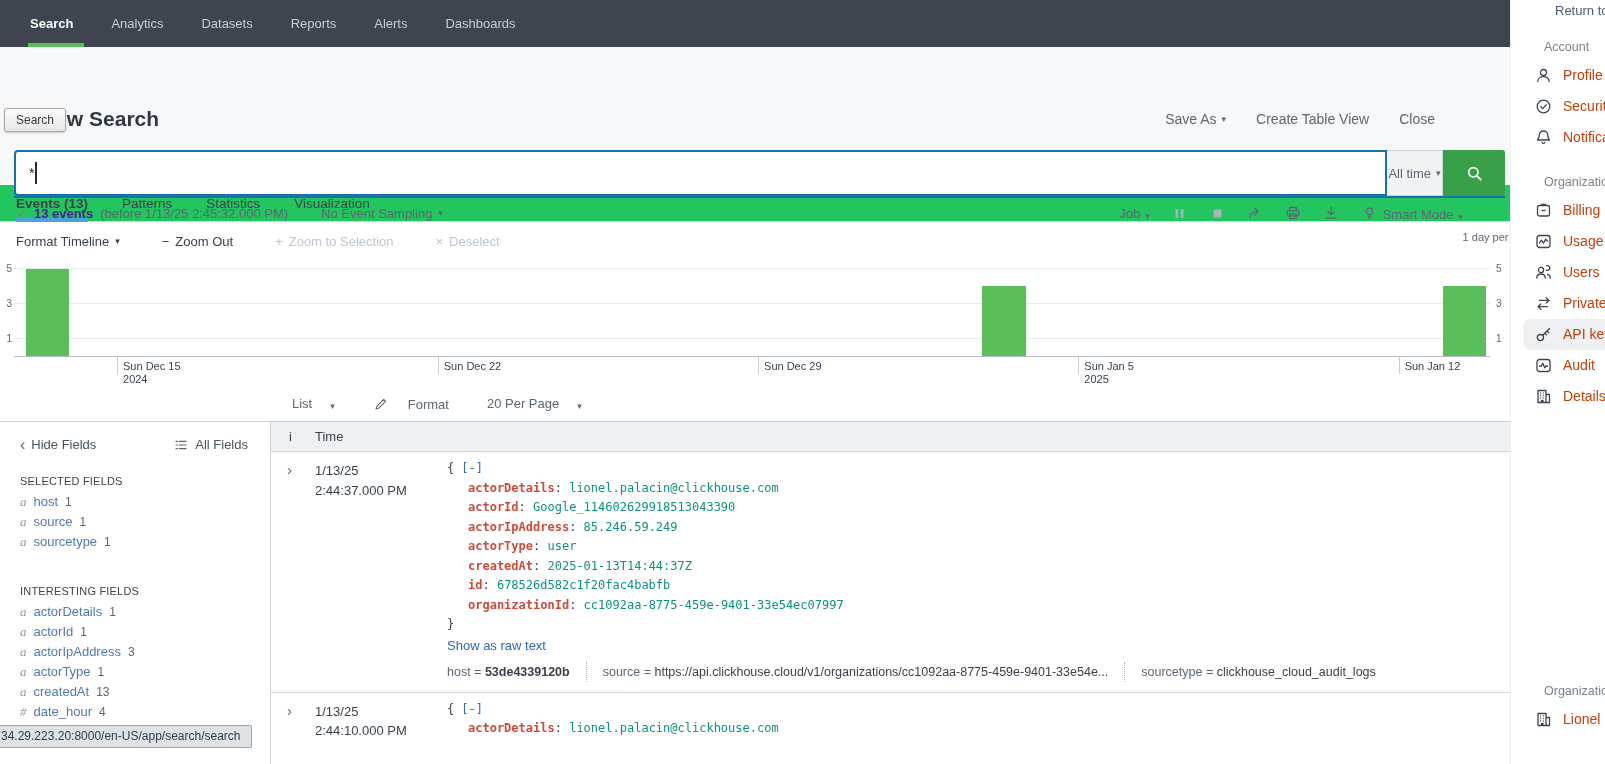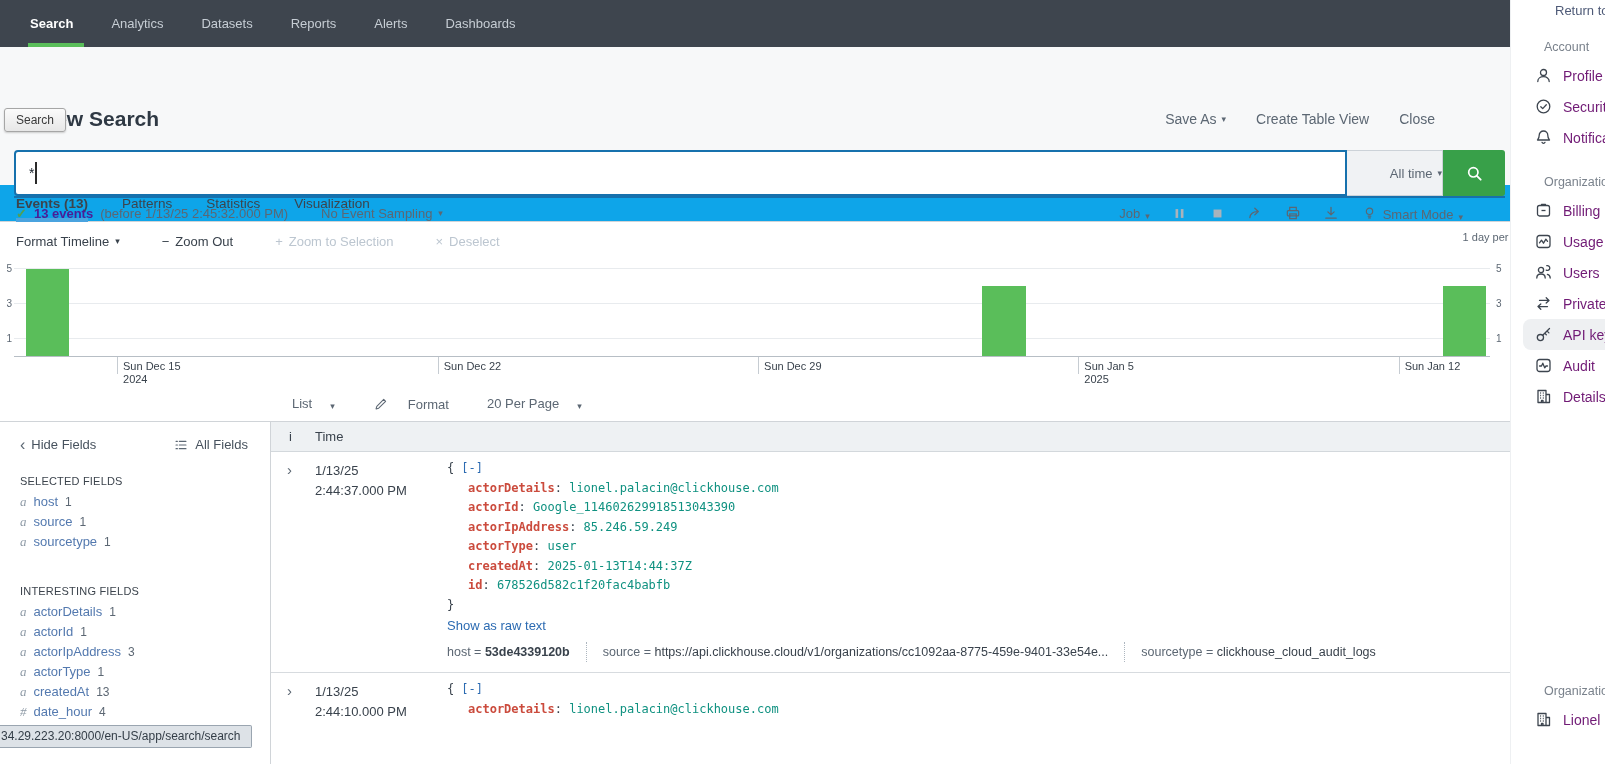--- a/index.html
+++ b/index.html
@@ -28,40 +28,40 @@
   .head-actions{position:absolute;top:64px;right:75px;display:flex;gap:30px;font-size:14px;color:#5c6773;z-index:2}
   .head-actions>div{cursor:pointer;display:flex;align-items:center;gap:5px}
   .caret{font-size:9px;color:inherit;line-height:1}
 
   
   .search-assembly{position:absolute;left:14px;top:103px;width:1491px;height:46px;display:flex;
                    box-shadow:0 2px 0 #1671ad;z-index:5}
   .search-input{flex:1;background:#fff;border:2px solid #1671ad;border-radius:4px 0 0 4px;
                 display:flex;align-items:center;padding-left:13px;font-size:14px;color:#17202a}
   .caret-bar{width:2px;height:22px;background:#2a2a2a;margin-left:1px}
-  .time-picker{width:96px;background:#f0f2f4;border:1px solid #ccd2d8;border-left:none;
-               display:flex;align-items:center;justify-content:flex-end;font-size:13px;color:#5c6773;gap:5px;cursor:pointer}
+  .time-picker{width:56px;background:#f0f2f4;border:1px solid #ccd2d8;border-left:none;
+               display:flex;align-items:center;justify-content:center;font-size:13px;color:#5c6773;gap:5px;cursor:pointer}
   .search-btn{width:62px;background:#38a049;display:flex;align-items:center;justify-content:center;
               border-radius:0 3px 3px 0;cursor:pointer}
 
   
   .job-row{position:absolute;left:16px;right:47px;top:153px;height:26px;display:flex;align-items:center;
            justify-content:space-between;font-size:13px;z-index:1}
   .job-left{display:flex;align-items:center;gap:7px}
   .check{color:#53a051;font-weight:700}
   .count{font-weight:700;color:#4c1d95}
   .qualifier{color:#5c6773}
   .sampling{margin-left:26px;color:#5c6773;display:flex;align-items:center;gap:6px;cursor:pointer}
   .job-right{display:flex;align-items:center;gap:21px;color:#5c6773}
   .job-right>div{display:flex;align-items:flex-end;gap:5px;cursor:pointer}
   .icon16{width:17px;height:17px;display:flex;align-items:center;justify-content:center}
 
   
   .tabs{position:absolute;left:0;top:185px;width:1510px;height:37px;border-bottom:1px solid #d0d4d8;
-        display:flex;align-items:stretch;padding-left:16px;gap:34px;font-size:13.5px;background:#0ea5e9}
+        display:flex;align-items:stretch;padding-left:16px;gap:34px;font-size:13.5px;background:#22c55e}
   .tab{display:flex;align-items:center;position:relative;color:#3c444d;cursor:pointer}
   .tab.active{font-weight:700}
   .tab.active::after{content:"";position:absolute;left:0;right:0;bottom:-1px;height:4px;background:#4aa3df}
 
   
   .tl-controls{position:absolute;left:16px;top:226px;height:30px;display:flex;align-items:center;gap:42px;
                font-size:13px;color:#39424c}
   .tl-controls>div{display:flex;align-items:center;gap:6px;cursor:pointer}
   .tl-controls .disabled{color:#bcc6d0}
   .scale-note{position:absolute;right:58px;top:231px;font-size:11px;color:#5c6773}
@@ -127,21 +127,21 @@
   .eq{white-space:pre}
 
   .url-pill{position:absolute;left:0;bottom:16px;background:#dde2e7;border:1px solid #9aa5b0;border-left:none;
             padding:3px 10px 4px 1px;font-size:12px;color:#333d47;z-index:40;border-radius:0 2px 2px 0;white-space:nowrap}
 
   
   .cloud{position:absolute;left:1510px;top:0;width:95px;height:764px;background:#fff;border-left:1px solid #eef0f2;overflow:visible}
   .cp-return{margin:3px 0 0 44px;font-size:13px;color:#4e5a77;white-space:nowrap;cursor:pointer}
   .cp-h{margin:22px 0 6px 33px;font-size:12.5px;color:#7a828c;white-space:nowrap}
   .cp-h.bottom{margin-top:272px}
-  .cp-item{display:flex;align-items:center;gap:11px;padding:7px 0 7px 24px;font-size:14px;color:#701a75;
+  .cp-item{display:flex;gap:11px;padding:7px 0 7px 24px;font-size:14px;color:#c2410c;
            white-space:nowrap;cursor:pointer}
   .cp-item.active{background:#eef0f2;border-radius:8px;margin-left:12px;padding-left:12px;width:140px}
   .cp-item svg{flex:0 0 auto}
 </style>
 </head>
 <body>
 
 <div class="stage">
 
   <nav class="topnav">
@@ -442,20 +442,21 @@
         </div>
         <div class="ev-body">
           <div class="json">
             <div class="jline"><span>{</span><span class="jlink">[-]</span></div>
             <div class="jline indent"><span class="jkey">actorDetails</span><span class="jsep">: </span><span class="jval">lionel.palacin@clickhouse.com</span></div>
             <div class="jline indent"><span class="jkey">actorId</span><span class="jsep">: </span><span class="jval">Google_114602629918513043390</span></div>
             <div class="jline indent"><span class="jkey">actorIpAddress</span><span class="jsep">: </span><span class="jval">85.246.59.249</span></div>
             <div class="jline indent"><span class="jkey">actorType</span><span class="jsep">: </span><span class="jval">user</span></div>
             <div class="jline indent"><span class="jkey">createdAt</span><span class="jsep">: </span><span class="jval">2025-01-13T14:44:37Z</span></div>
             <div class="jline indent"><span class="jkey">id</span><span class="jsep">: </span><span class="jval">678526d582c1f20fac4babfb</span></div>
+            <div class="jline indent"><span class="jkey">organizationId</span><span class="jsep">: </span><span class="jval">cc1092aa-8775-459e-9401-33e54ec07997</span></div>
             <div class="jline"><span>}</span></div>
           </div>
           <span class="raw-link">Show as raw text</span>
           <div class="meta">
             <div class="meta-item host">
               <span>host</span><span class="eq"> = </span><span class="v">53de4339120b</span>
             </div>
             <div class="meta-item">
               <span>source</span><span class="eq"> = </span><span class="v">https://api.clickhouse.cloud/v1/organizations/cc1092aa-8775-459e-9401-33e54e...</span>
             </div>

